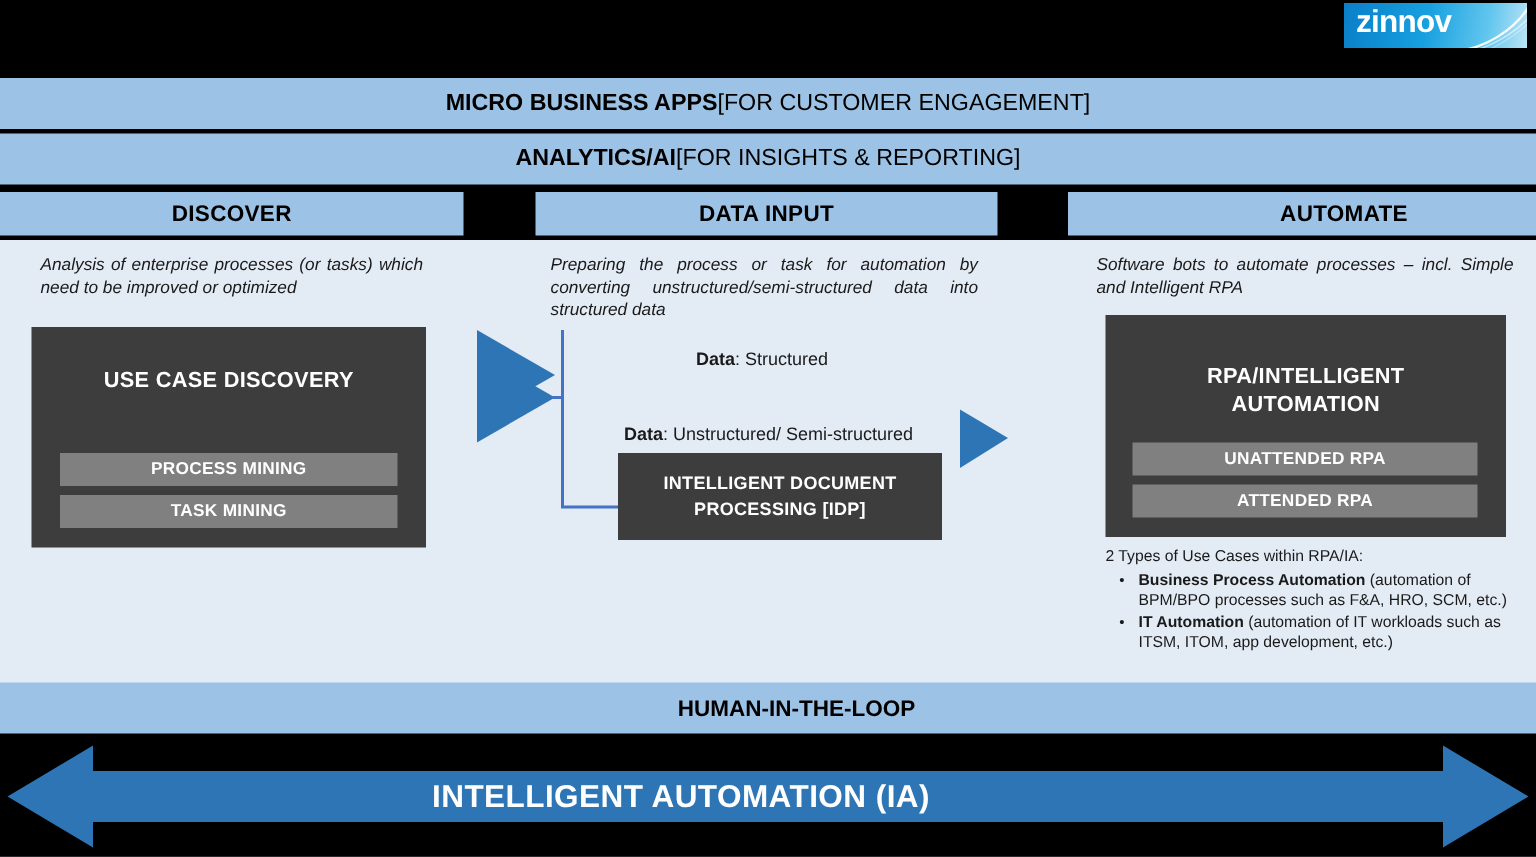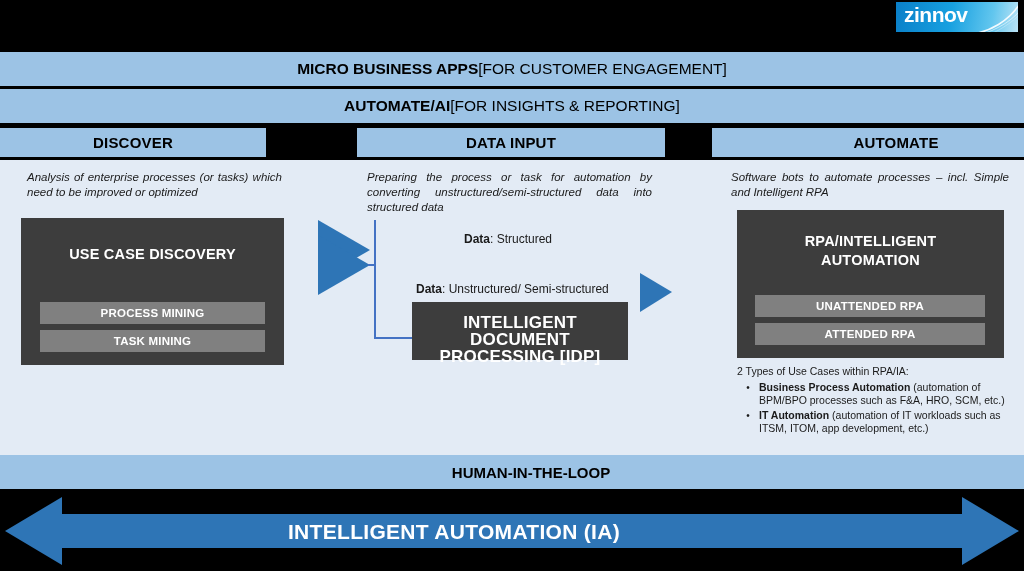--- a/index.html
+++ b/index.html
@@ -72,21 +72,21 @@
     height: 29px;
     background: #9cc3e5;
     display: flex;
     align-items: center;
     justify-content: center;
     font-weight: bold;
     font-size: 15px;
     color: #000000;
     letter-spacing: 0.2px;
   }
-  #head-discover { left: 0px;   width: 266px; }
+  #head-discover { left: 0px;   width: 309px; }
   #head-input    { left: 357px; width: 308px; }
   #head-automate { left: 712px; width: 368px; }
 
   
   #body-panel {
     position: absolute;
     left: 0;
     top: 160px;
     width: 1024px;
     height: 314px;
@@ -131,27 +131,27 @@
     letter-spacing: 0.2px;
   }
 
   #box-discovery { left: 21px; top: 58px; width: 263px; height: 147px; }
   #box-discovery .dark-title { margin-top: 27px; }
   #box-discovery .gray-bar { position: absolute; left: 19px; width: 225px; height: 22px; }
   #bar-process { top: 84px; }
   #bar-task    { top: 112px; }
 
   #box-rpa { left: 737px; top: 50px; width: 267px; height: 148px; }
-  #box-rpa .dark-title { margin-top: 22px; }
+  #box-rpa .dark-title { margin-top: 32px; }
   #box-rpa .gray-bar { position: absolute; left: 18px; width: 230px; height: 22px; }
   #bar-unattended { top: 85px; }
   #bar-attended   { top: 113px; }
 
   #box-idp { left: 412px; top: 142px; width: 216px; height: 58px; }
-  #box-idp .dark-title { margin-top: 12px; font-size: 17px; line-height: 17px; }
+  #box-idp .dark-title { margin-top: 12px; font-size: 12px; line-height: 17px; }
 
   
   #flow-svg {
     position: absolute;
     left: 310px;
     top: 60px;
     width: 370px;
     height: 145px;
   }
   .flow-label {
@@ -234,21 +234,21 @@
       <path d="M16 38 C 32 32, 48 20, 56 10" stroke="#ffffff" stroke-width="0.8" fill="none" opacity="0.35"></path>
     </svg>
   </div>
 
   <div class="banner" id="banner-apps">
     <span class="b-bold">MICRO BUSINESS APPS</span>
       <span class="b-norm"> [FOR CUSTOMER ENGAGEMENT]</span>
   </div>
 
   <div class="banner" id="banner-ai">
-    <span class="b-bold">AUTOMATE/AI</span>
+    <span class="b-bold">ANALYTICS/AI</span>
       <span class="b-norm"> [FOR INSIGHTS &amp; REPORTING]</span>
   </div>
 
   <div class="col-head" id="head-discover">DISCOVER</div>
   <div class="col-head" id="head-input">DATA INPUT</div>
   <div class="col-head" id="head-automate">AUTOMATE</div>
 
   <div id="body-panel">
 
     <div class="desc" id="desc-discover">Analysis of enterprise processes (or tasks) which need to be improved or optimized</div>

